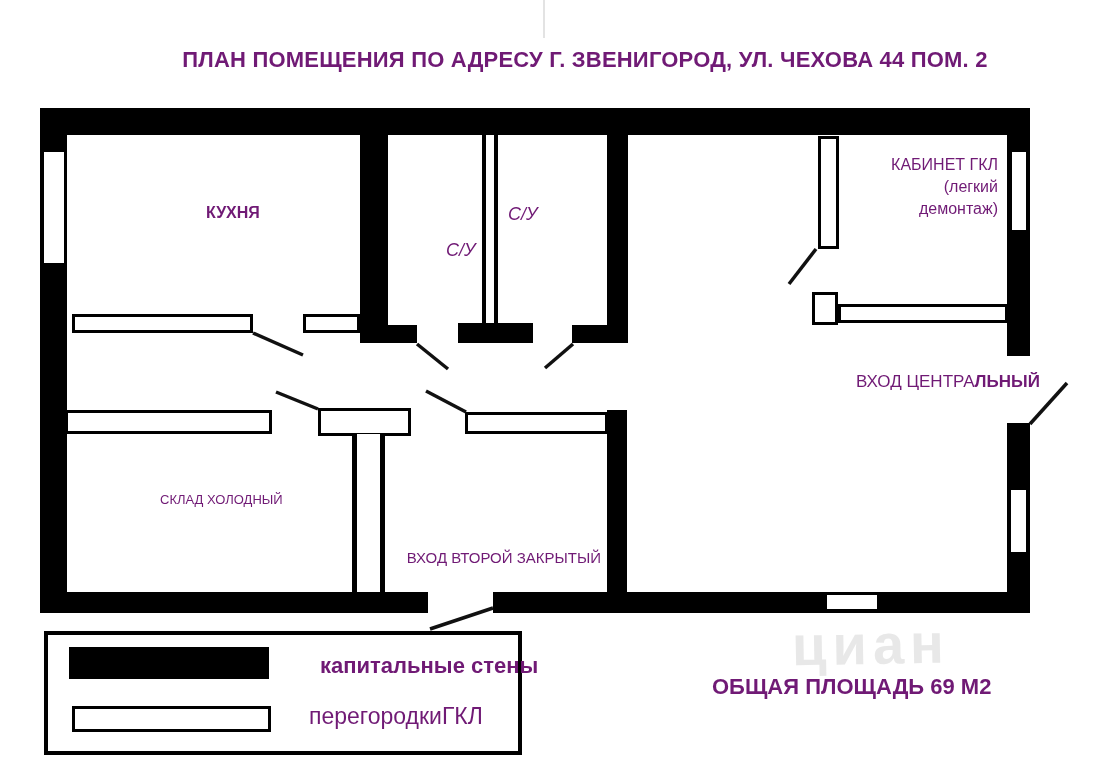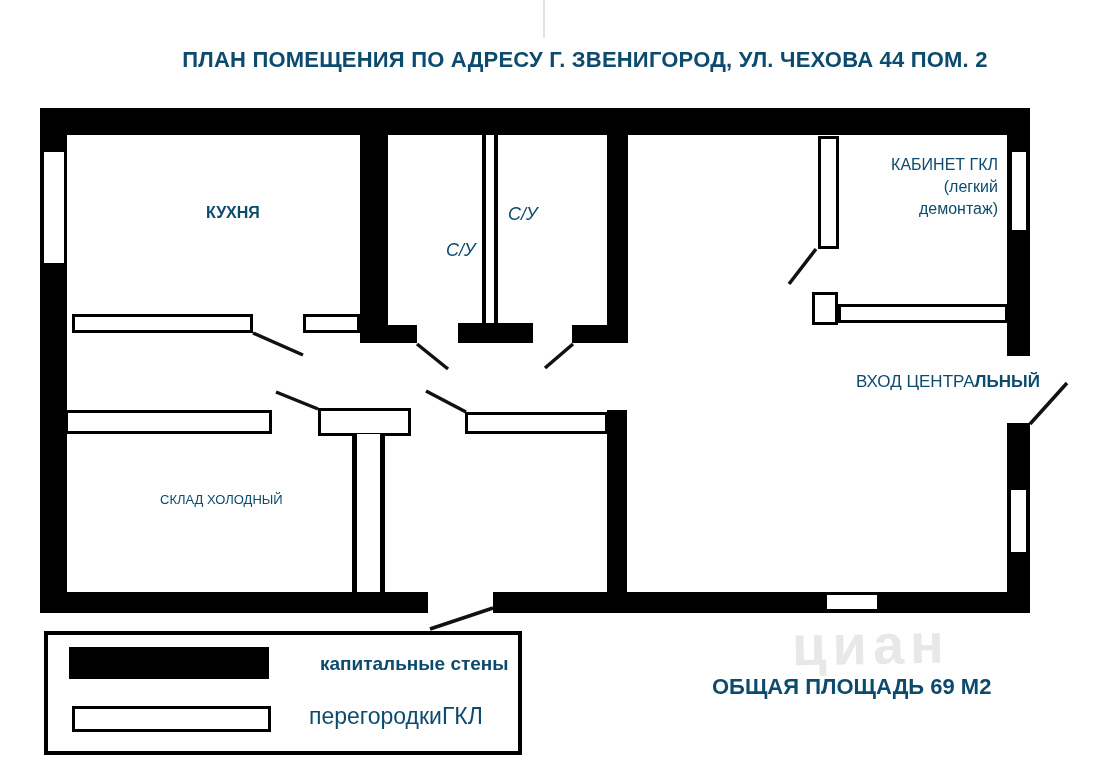--- a/index.html
+++ b/index.html
@@ -4,21 +4,21 @@
 <style>
   html,body{margin:0;padding:0;background:#fff;}
   #stage{
     position:relative;width:1102px;height:783px;background:#ffffff;overflow:hidden;
     font-family:"Liberation Sans", sans-serif;color:#1c1c1c;
   }
   .wall{position:absolute;background:#000;}
   .win{position:absolute;background:#fff;}
   .part{position:absolute;background:#fff;border:3px solid #000;box-sizing:border-box;}
   .dbl{position:absolute;background:#fff;box-sizing:border-box;border-top:0;border-bottom:0;}
-  .lbl{position:absolute;white-space:nowrap;color:#0c4a6e;}
+  .lbl{position:absolute;white-space:nowrap;color:#701a75;}
   .title{font-size:22px;font-weight:bold;letter-spacing:.2px;text-align:center;}
   .room{font-size:16px;}
   .small{font-size:18px;font-style:italic;}
   .rt{text-align:right;}
   .legendbox{position:absolute;border:4px solid #000;background:#fff;box-sizing:border-box;}
   .watermark{
     position:absolute;font-size:56px;font-weight:bold;letter-spacing:6px;
     color:rgba(180,180,180,0.30);transform:rotate(-1deg);
   }
   svg.overlay{position:absolute;left:0;top:0;pointer-events:none;}
@@ -87,25 +87,26 @@
   <div class="lbl rt" style="right:104px;top:154px;font-size:16px;line-height:22px;">
     <div>КАБИНЕТ ГКЛ</div>
     <div>(легкий</div>
     <div>демонтаж)</div>
   </div>
 
 
   <div class="lbl" style="left:160px;top:492px;font-size:13px;">СКЛАД ХОЛОДНЫЙ</div>
 
   <div class="lbl rt" style="right:501px;top:548px;font-size:15px;line-height:20px;">
+    <div>ВХОД ВТОРОЙ ЗАКРЫТЫЙ</div>
   </div>
 
   <div class="legendbox" style="left:44px;top:631px;width:478px;height:124px;">
     <div class="wall" style="left:21px;top:12px;width:200px;height:32px;"></div>
-    <div class="lbl" style="left:272px;top:18px;font-size:19px;font-weight:bold;">капитальные стены</div>
+    <div class="lbl" style="left:272px;top:18px;font-size:22px;font-weight:bold;">капитальные стены</div>
     <div class="part" style="left:24px;top:71px;width:199px;height:26px;"></div>
     <div class="lbl" style="left:261px;top:68px;font-size:23px;">перегородкиГКЛ</div>
   </div>
 
   <div class="watermark" style="left:792px;top:612px;">циан</div>
 
   <div class="lbl" style="left:712px;top:674px;font-size:22px;font-weight:bold;">ОБЩАЯ ПЛОЩАДЬ 69 М2</div>
 
 </div>
 

